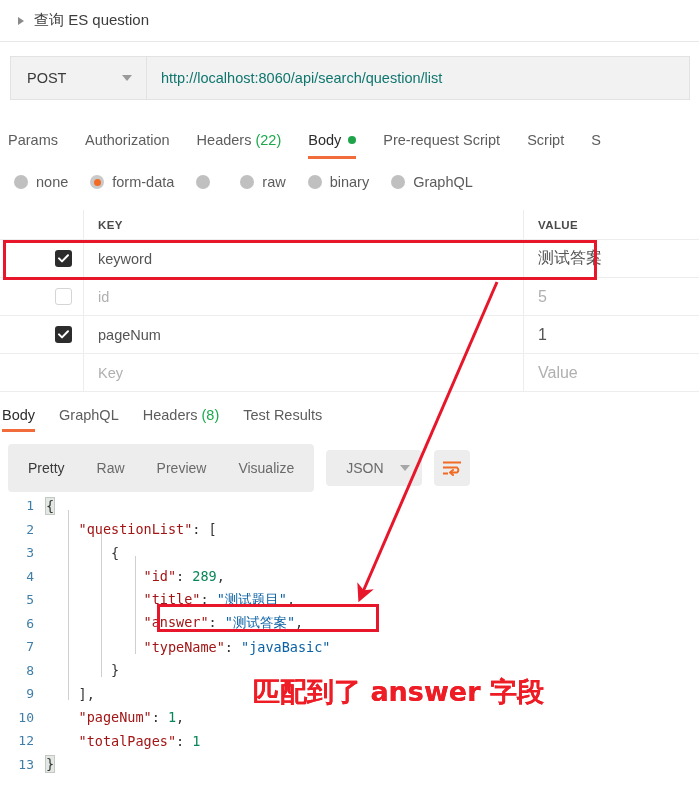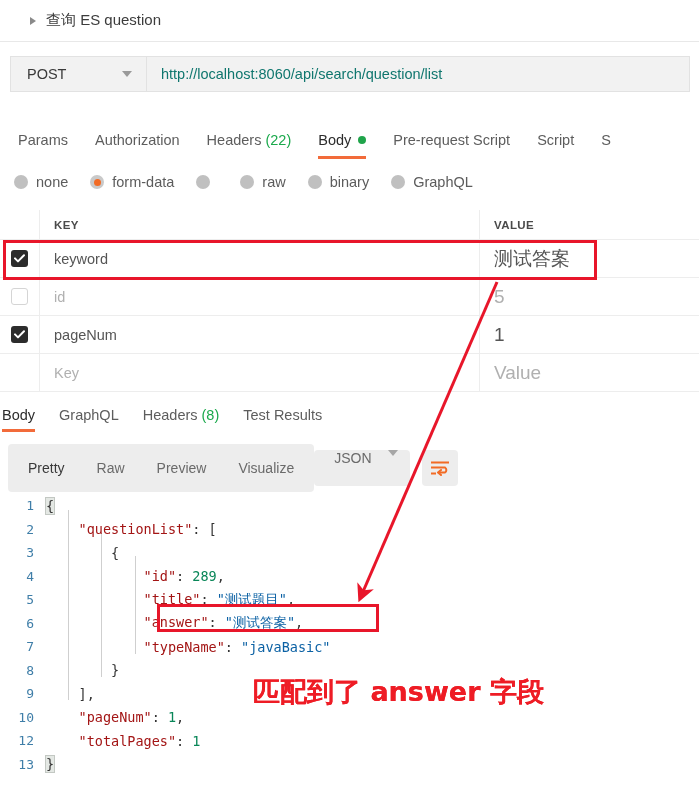--- a/index.html
+++ b/index.html
@@ -8,38 +8,38 @@
     background: #ffffff;
     font-family: "Liberation Sans", "DejaVu Sans", sans-serif;
     overflow: hidden;
   }
   #root { position: relative; width: 699px; height: 803px; }
 
   
   .title-bar {
     height: 42px;
     display: flex; align-items: center;
-    padding-left: 30px;
+    padding-left: 18px;
     border-bottom: 1px solid #e8e8e8;
   }
   .tri {
     width: 0; height: 0;
     border-left: 6px solid #8a8a8a;
     border-top: 4.5px solid transparent;
     border-bottom: 4.5px solid transparent;
     margin-right: 10px;
   }
   .title-text {
     font-size: 15px; color: #3c3c3c;
   }
 
   
   .url-row {
     position: absolute; top: 56px; left: 10px;
-    width: 680px; height: 36px;
+    width: 680px; height: 44px;
     display: flex;
     background: #f2f2f2;
     border: 1px solid #e2e2e2;
   }
   .method-box {
     width: 136px; height: 100%;
     display: flex; align-items: center; justify-content: space-between;
     padding: 0 14px 0 16px;
     border-right: 1px solid #e2e2e2;
     font-size: 14.5px; color: #3a3a3a;
@@ -55,21 +55,21 @@
     display: flex; align-items: center;
     padding-left: 14px;
     font-size: 14.5px; color: #0f766e;
   }
 
   
   .req-tabs {
     position: absolute; top: 118px; left: 0;
     width: 699px; height: 44px;
     display: flex; align-items: flex-end;
-    padding-left: 18px;
+    padding-left: 8px;
     white-space: nowrap;
     overflow: hidden;
   }
   .rtab {
     font-size: 14.5px; color: #5d5d5d;
     margin-right: 27px;
     position: relative;
     height: 44px;
     display: flex; align-items: center;
   }
@@ -110,39 +110,40 @@
   }
 
   
   .kv {
     position: absolute; top: 210px; left: 0;
     width: 699px;
   }
   .kv-row {
     display: flex; height: 38px; align-items: center;
     border-bottom: 1px solid #ededed;
+    padding-left: 44px;
   }
   .kv-row.head { height: 30px; border-bottom: 1px solid #ededed; }
   .cell-chk {
     width: 40px; height: 100%;
     display: flex; align-items: center; justify-content: center;
     border-right: 1px solid #ededed;
   }
   .cell-key {
     width: 440px; height: 100%;
     display: flex; align-items: center;
     padding-left: 14px;
     border-right: 1px solid #ededed;
     font-size: 14.5px; color: #555;
   }
   .cell-val {
     flex: 1; height: 100%;
     display: flex; align-items: center;
     padding-left: 14px;
-    font-size: 19px; color: #555;
+    font-size: 16px; color: #555;
   }
   .kv-row.head .cell-key,
   .kv-row.head .cell-val {
     font-size: 11.5px; font-weight: bold; color: #4a4a4a;
     letter-spacing: .4px;
   }
   .cell-key.muted, .cell-val.muted { color: #b0b0b0; }
   .chk {
     width: 17px; height: 17px; border-radius: 3px;
     background: #2c2c2c;
@@ -173,22 +174,22 @@
     padding: 0 4px;
   }
   .seg-btn {
     font-size: 14px; color: #6a6a6a;
     padding: 0 16px; height: 100%;
     display: flex; align-items: center;
   }
   .seg-btn.on { color: #3a3a3a; }
   .sel-json {
     background: #ededed; border-radius: 4px;
-    height: 36px; 
-    display: flex; align-items: flex-start;
+    height: 36px; margin-left: 12px;
+    display: flex; align-items: center;
     padding: 0 12px 0 20px;
     font-size: 14px; color: #6a6a6a;
   }
   .sel-json .caret-dn { margin-left: 16px; border-top-color: #a6a6a6; }
   .wrap-btn {
     background: #ededed; border-radius: 4px;
     width: 36px; height: 36px; margin-left: 12px;
     display: flex; align-items: center; justify-content: center;
   }
 

